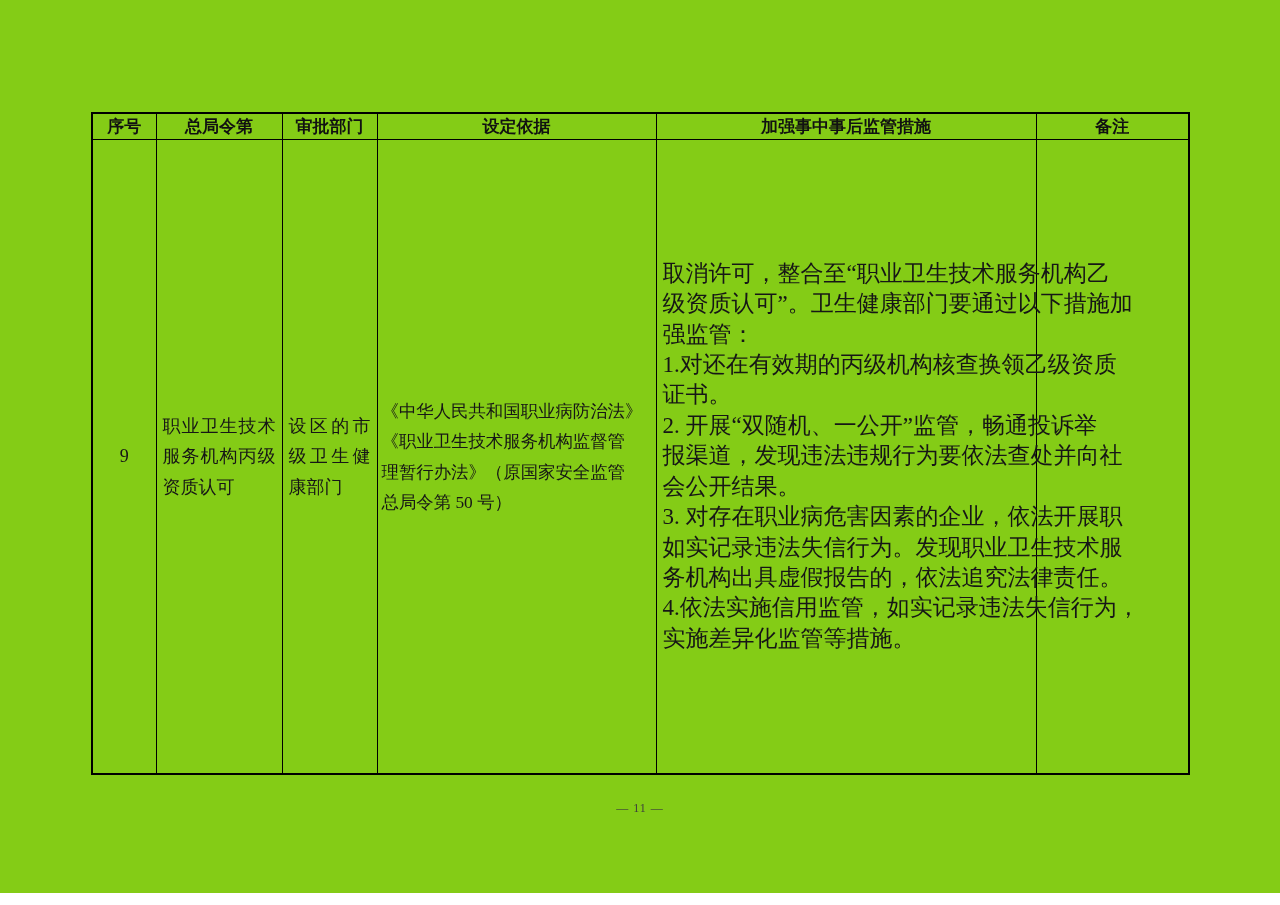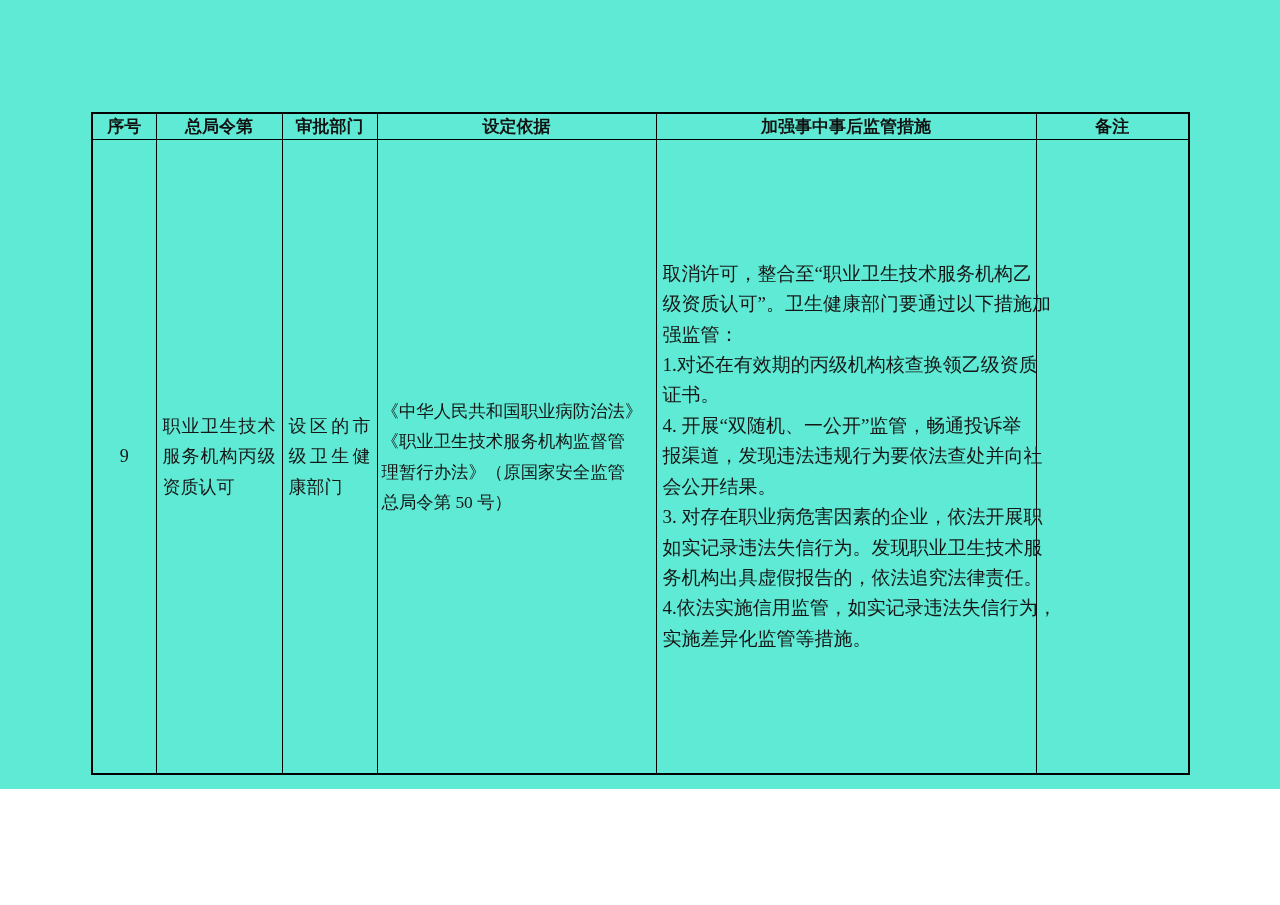--- a/index.html
+++ b/index.html
@@ -3,22 +3,22 @@
 <meta charset="utf-8">
 <style>
   html, body {
     margin: 0;
     padding: 0;
     background: #ffffff;
   }
   .sheet {
     position: relative;
     width: 1280px;
-    height: 789px;
-    background: #5eead4;
+    height: 893px;
+    background: #84cc16;
     overflow: hidden;
     font-family: "Liberation Serif", "DejaVu Serif", serif;
     color: #161616;
   }
   table.doc-table {
     position: absolute;
     left: 91px;
     top: 112px;
     width: 1097px;
     border-collapse: collapse;
@@ -58,21 +58,21 @@
   }
   td.c-dept {
     text-align: justify;
   }
   td.c-basis {
     font-size: 17.4px;
     padding: 0 4px;
     line-height: 30.5px;
   }
   td.c-measures {
-    font-size: 19px;
+    font-size: 23px;
     padding: 0 6px;
     line-height: 30.4px;
   }
   .lines > div {
     white-space: nowrap;
   }
   .page-number {
     position: absolute;
     top: 801px;
     left: 0;
@@ -118,21 +118,21 @@
             <div>《职业卫生技术服务机构监督管</div>
             <div>理暂行办法》（原国家安全监管</div>
             <div>总局令第 50 号）</div>
           </td>
         <td class="c-measures lines">
             <div>取消许可，整合至“职业卫生技术服务机构乙</div>
             <div>级资质认可”。卫生健康部门要通过以下措施加</div>
             <div>强监管：</div>
             <div>1.对还在有效期的丙级机构核查换领乙级资质</div>
             <div>证书。</div>
-            <div>4. 开展“双随机、一公开”监管，畅通投诉举</div>
+            <div>2. 开展“双随机、一公开”监管，畅通投诉举</div>
             <div>报渠道，发现违法违规行为要依法查处并向社</div>
             <div>会公开结果。</div>
             <div>3. 对存在职业病危害因素的企业，依法开展职</div>
             <div>如实记录违法失信行为。发现职业卫生技术服</div>
             <div>务机构出具虚假报告的，依法追究法律责任。</div>
             <div>4.依法实施信用监管，如实记录违法失信行为，</div>
             <div>实施差异化监管等措施。</div>
           </td>
         <td class="c-remarks"></td>
       </tr>

